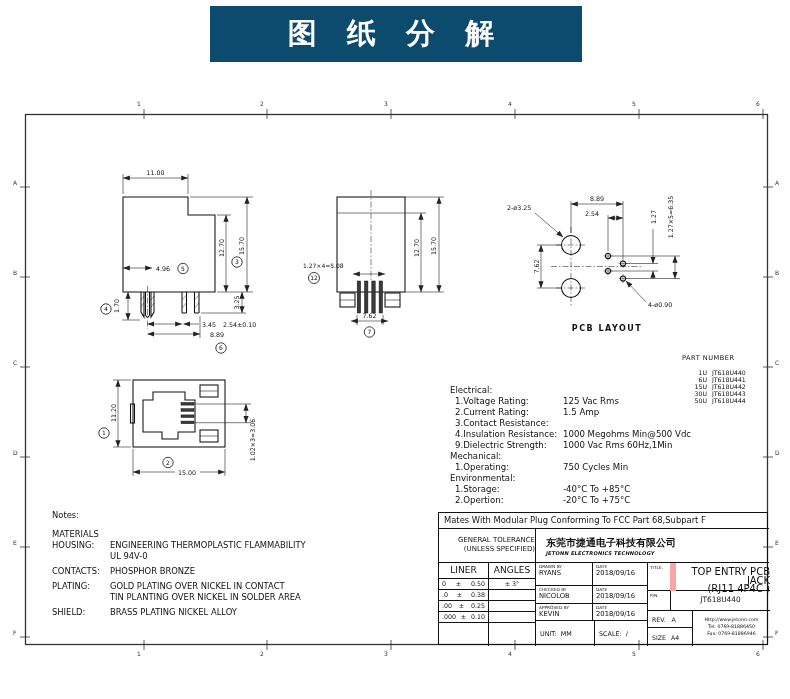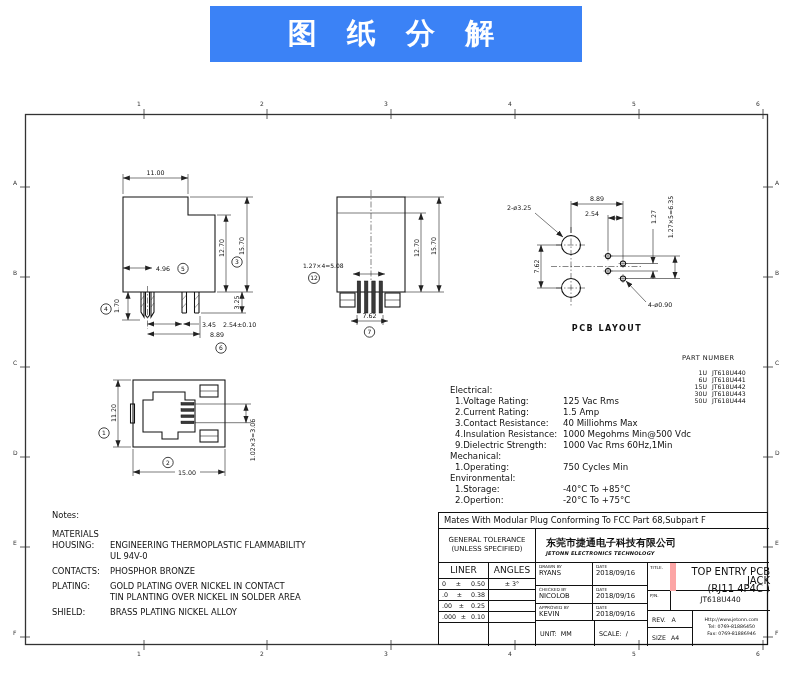--- a/index.html
+++ b/index.html
@@ -1,20 +1,20 @@
 <!DOCTYPE html>
 <html><head>
 <meta charset="utf-8">
 <style>
   *{margin:0;padding:0;box-sizing:border-box}
   html,body{width:790px;height:699px}
   body{position:relative;background:#fff;font-family:"DejaVu Sans","Liberation Sans",sans-serif;color:#111;overflow:hidden}
   .abs{position:absolute}
   
-  #banner{left:210px;top:6px;width:372px;height:56px;background:#3b82f6;display:flex;align-items:center;justify-content:center}
+  #banner{left:210px;top:6px;width:372px;height:56px;background:#0c4a6e;display:flex;align-items:center;justify-content:center}
   #banner span{color:#fff;font-size:29px;font-weight:bold;letter-spacing:10px}
   
   .glabel{font-size:6px;color:#333;line-height:6px}
   
   svg text{font-size:6.3px;fill:#111;font-family:"DejaVu Sans","Liberation Sans",sans-serif}
   .tm{text-anchor:middle}
   .b{stroke:#111;stroke-width:1.05;fill:none}
   .d{stroke:#222;stroke-width:.6;fill:none}
   .c{stroke:#222;stroke-width:.55;fill:none;stroke-dasharray:6 2 1.5 2}
   .h{stroke:#222;stroke-width:.45}
@@ -42,21 +42,21 @@
   #notes .nr{display:flex;margin-bottom:4px}
   #notes .nl{width:58px}
   #notes .nv{flex:1}
   
   #tb{left:438px;top:512px;width:330px;height:133px;border:1px solid #111;font-size:7px}
   #tb .cell{position:absolute}
   .bb{border-bottom:1px solid #111}
   .bl{border-left:1px solid #111}
   .br{border-right:1px solid #111}
   #tb-mates{left:0;top:0;width:330px;height:16px;font-size:8.4px;line-height:15px;padding-left:5px}
-  #tol-hdr{left:0;top:16px;width:96px;height:34px;text-align:center;font-size:7px;line-height:9px;padding-top:7px}
+  #tol-hdr{left:0;top:16px;width:96px;height:34px;text-align:right;font-size:7px;line-height:9px;padding-top:7px}
   .tol-colhdr{top:50px;height:16px;font-size:9px;text-align:center;line-height:15px}
   .tol-r{height:11px;font-size:6.3px}
   .tol-liner{left:0;width:50px;display:flex;justify-content:space-between;padding:0 3px;line-height:10px}
   .tol-ang{left:50px;width:46px;text-align:center;line-height:10px;font-size:6.3px}
   #tb-logo{left:96px;top:16px;width:234px;height:34px;display:flex;align-items:center;padding:0 4px;gap:6px}
   #logo-txt{font-style:italic;font-weight:bold;font-size:21px;letter-spacing:-1px;white-space:nowrap}
   #co-names{flex:1;text-align:left}
   #co-cn{font-size:10px;font-weight:bold;white-space:nowrap}
   #co-en{font-size:5.1px;font-style:italic;font-weight:bold;letter-spacing:.2px}
   #tb-signoff{left:96px;top:50px;width:112px;height:83px}
@@ -358,21 +358,20 @@
   <div class="row">
       <span class="sl">1.Voltage Rating:</span>
       <span class="sv">125 Vac Rms</span>
     </div>
   <div class="row">
       <span class="sl">2.Current Rating:</span>
       <span class="sv">1.5 Amp</span>
     </div>
   <div class="row">
       <span class="sl">3.Contact Resistance:</span>
-      <span class="sv">40 Milliohms Max</span>
     </div>
   <div class="row">
       <span class="sl">4.Insulation Resistance:</span>
       <span class="sv">1000 Megohms Min@500 Vdc</span>
     </div>
   <div class="row">
       <span class="sl">9.Dielectric Strength:</span>
       <span class="sv">1000 Vac Rms 60Hz,1Min</span>
     </div>
   <div class="st">Mechanical:</div>

